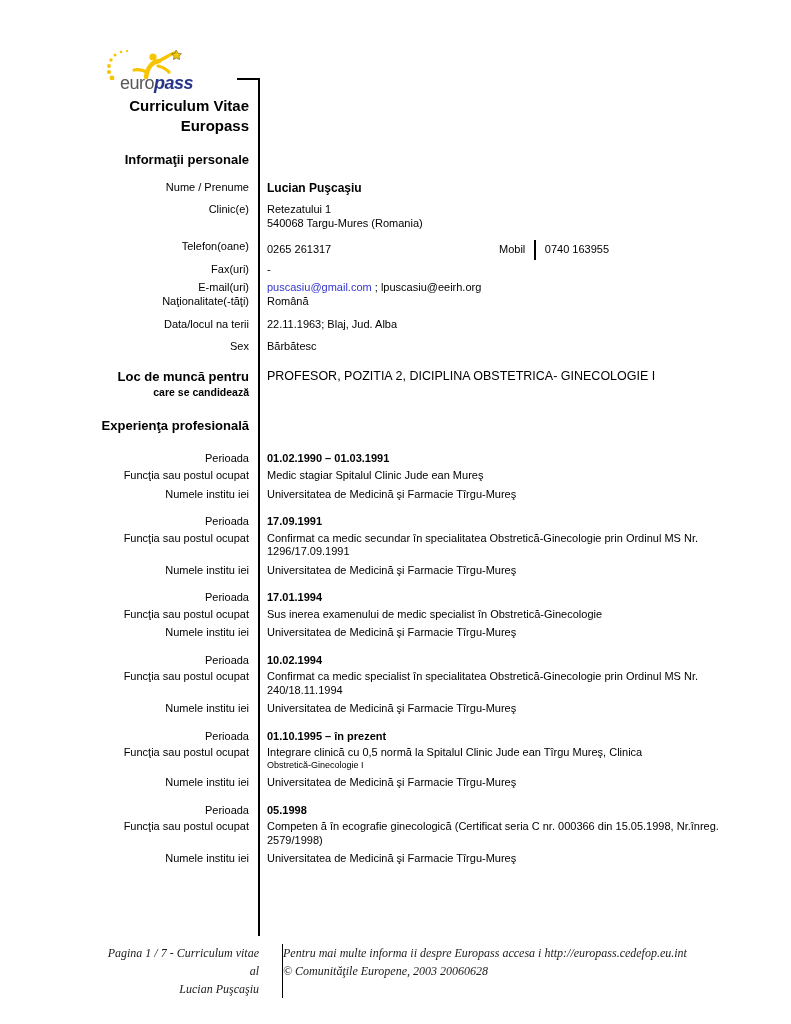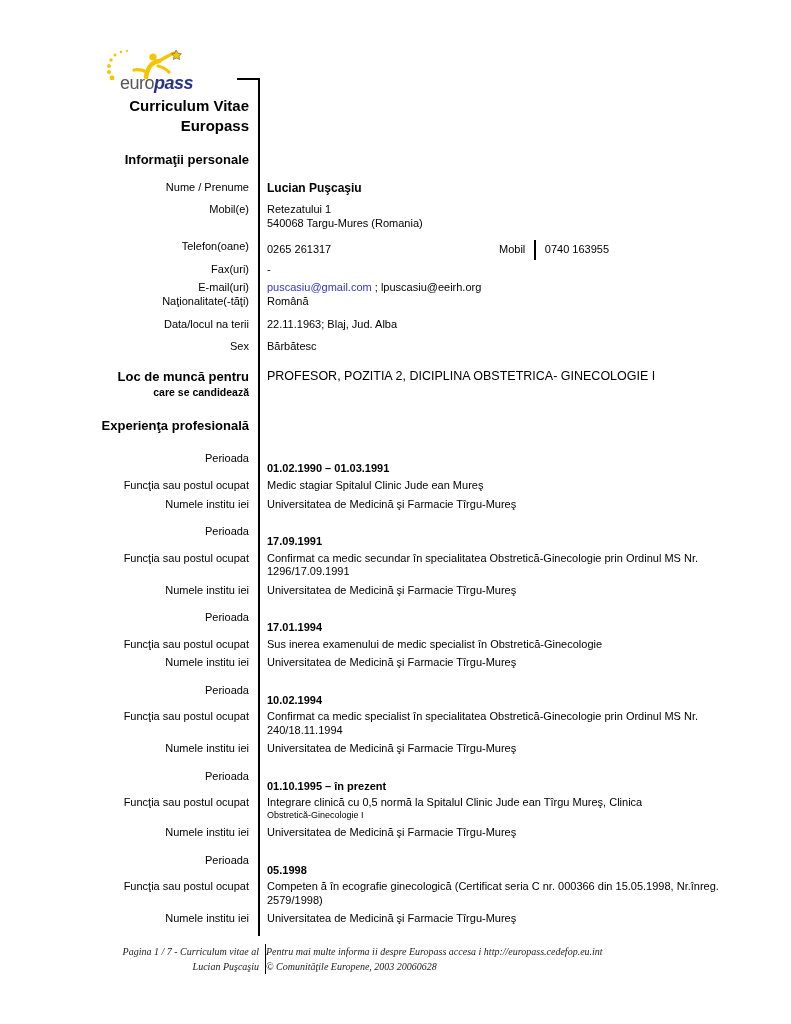--- a/index.html
+++ b/index.html
@@ -15,21 +15,21 @@
   .logo-pass{color:#27348b;font-weight:700;font-style:italic;}
   
   .divider-v{position:absolute;left:258px;top:78px;width:1.5px;height:858px;background:#000;}
   .divider-tick{position:absolute;left:237px;top:78px;width:22px;height:1.5px;background:#000;}
   .content{position:absolute;left:100px;top:96px;width:623px;font-size:11px;line-height:1.25;}
   .row{display:grid;grid-template-columns:158px 1fr;}
   .cell-l{text-align:right;padding-right:9px;white-space:nowrap;}
   .cell-r{padding-left:9px;}
   .title{font-size:15px;font-weight:700;line-height:1.33;}
   .section-h{font-size:13px;font-weight:700;}
-  .bold{font-weight:700;margin-top:10px;}
+  .bold{font-weight:700;}
   .name-val{font-size:12px;font-weight:700;}
   .sub-label{font-size:10.5px;font-weight:700;line-height:1.2;}
   .job-val{font-size:12.5px;}
   .phone-flex{display:flex;align-items:center;}
   .phone-num{width:232px;}
   .vbar{display:inline-block;width:1.5px;height:20px;background:#000;margin:0 9px;vertical-align:middle;}
   .link{color:#3333cc;text-decoration:none;cursor:pointer;}
   .role-small{font-size:9px;line-height:1.3;}
   .role-small:empty{display:none;}
   
@@ -47,21 +47,21 @@
   .mt-entries{margin-top:18px;}
   .entry{margin-top:14px;line-height:1.23;}
   .entry:first-child{margin-top:0;}
   .entry .r-role{margin-top:3px;}
   .entry .r-inst{margin-top:5px;}
   
   .footer{
     position:absolute;left:100px;top:944px;width:631px;
     display:grid;grid-template-columns:165px 1fr;
     font-family:"Liberation Serif", serif;font-style:italic;
-    font-size:10px;line-height:1.5;color:#1a1a1a;
+    font-size:12px;line-height:1.5;color:#1a1a1a;gap:17px;
   }
   .footer-l{text-align:right;padding-right:6px;}
   .footer-r{border-left:1.5px solid #000;padding-left:0;}
 </style>
 </head>
 <body>
 
 <div class="logo">
   <svg class="logo-fig" viewBox="0 0 104 30" xmlns="http://www.w3.org/2000/svg" aria-hidden="true">
 
@@ -102,21 +102,21 @@
     <div class="cell-l section-h">Informaţii personale</div>
     <div class="cell-r"></div>
   </div>
 
   <div class="row mt-name">
     <div class="cell-l">Nume / Prenume</div>
     <div class="cell-r name-val">Lucian Puşcaşiu</div>
   </div>
 
   <div class="row mt-addr">
-    <div class="cell-l">Mobil(e)</div>
+    <div class="cell-l">Clinic(e)</div>
     <div class="cell-r">
       <div>Retezatului 1</div>
       <div>540068 Targu-Mures (Romania)</div>
     </div>
   </div>
 
   <div class="row mt-tel">
     <div class="cell-l">Telefon(oane)</div>
     <div class="cell-r phone-flex">
       <span class="phone-num">0265 261317</span>

